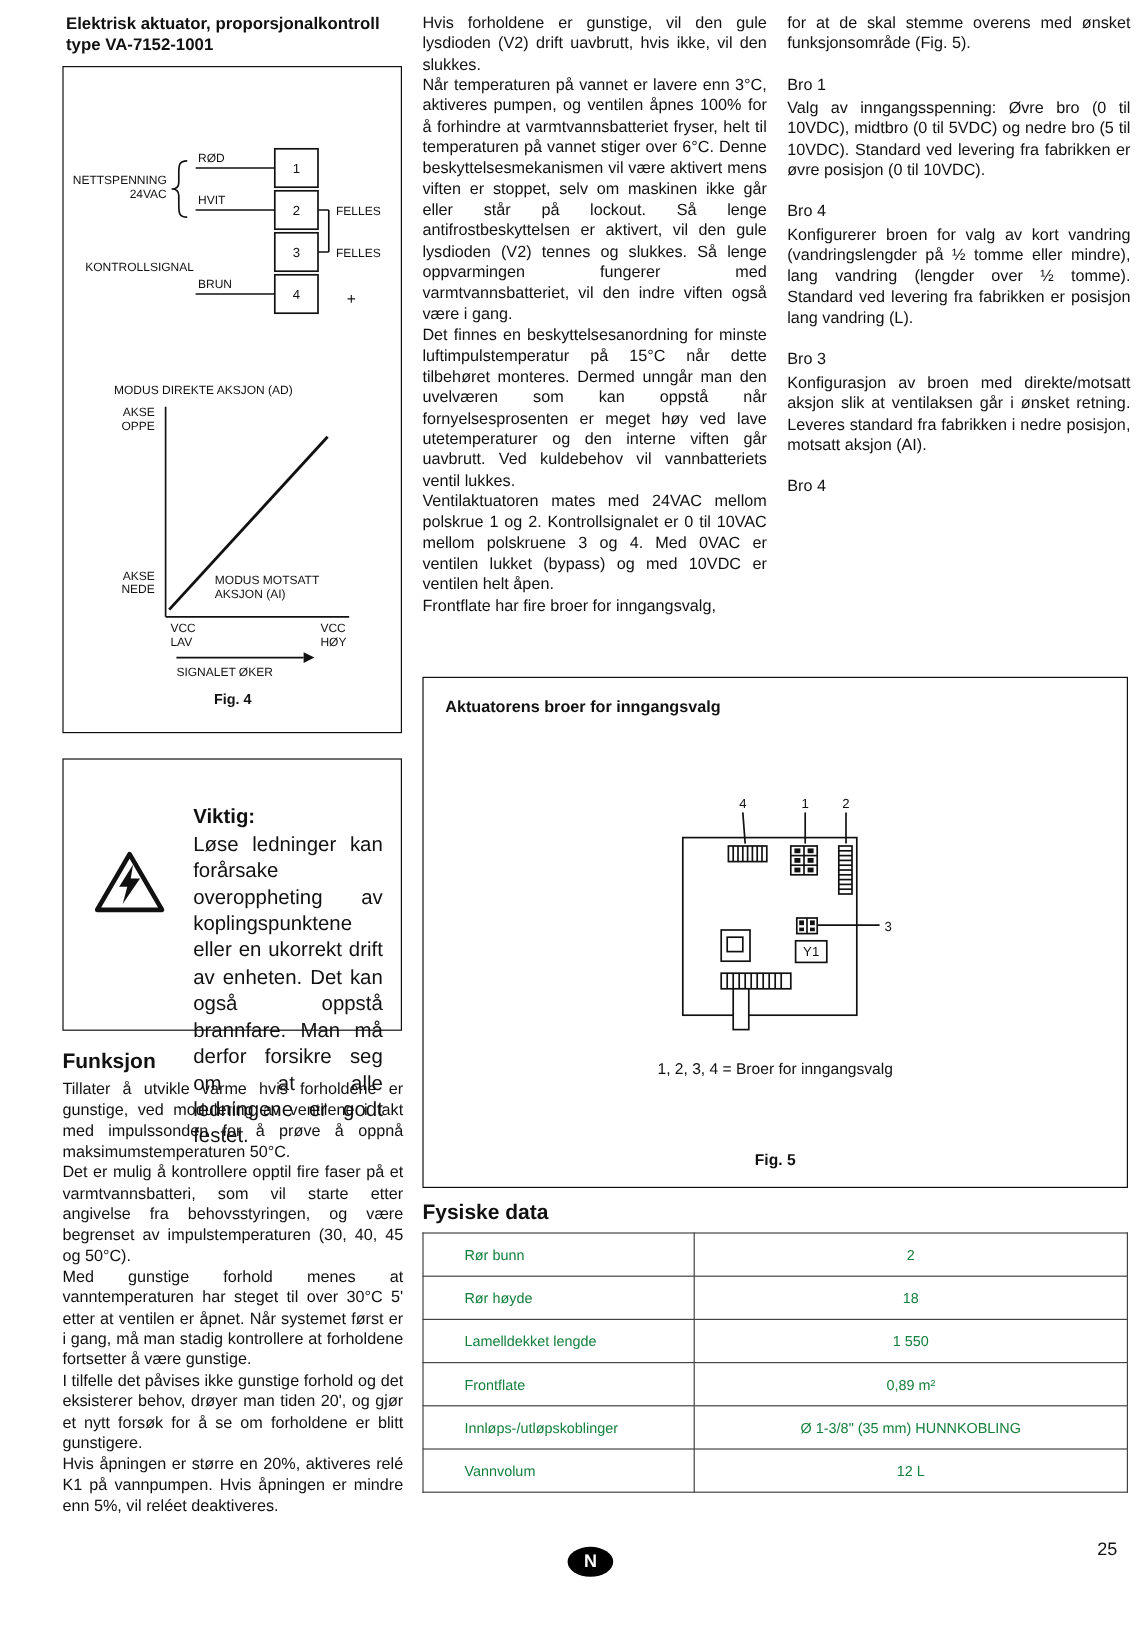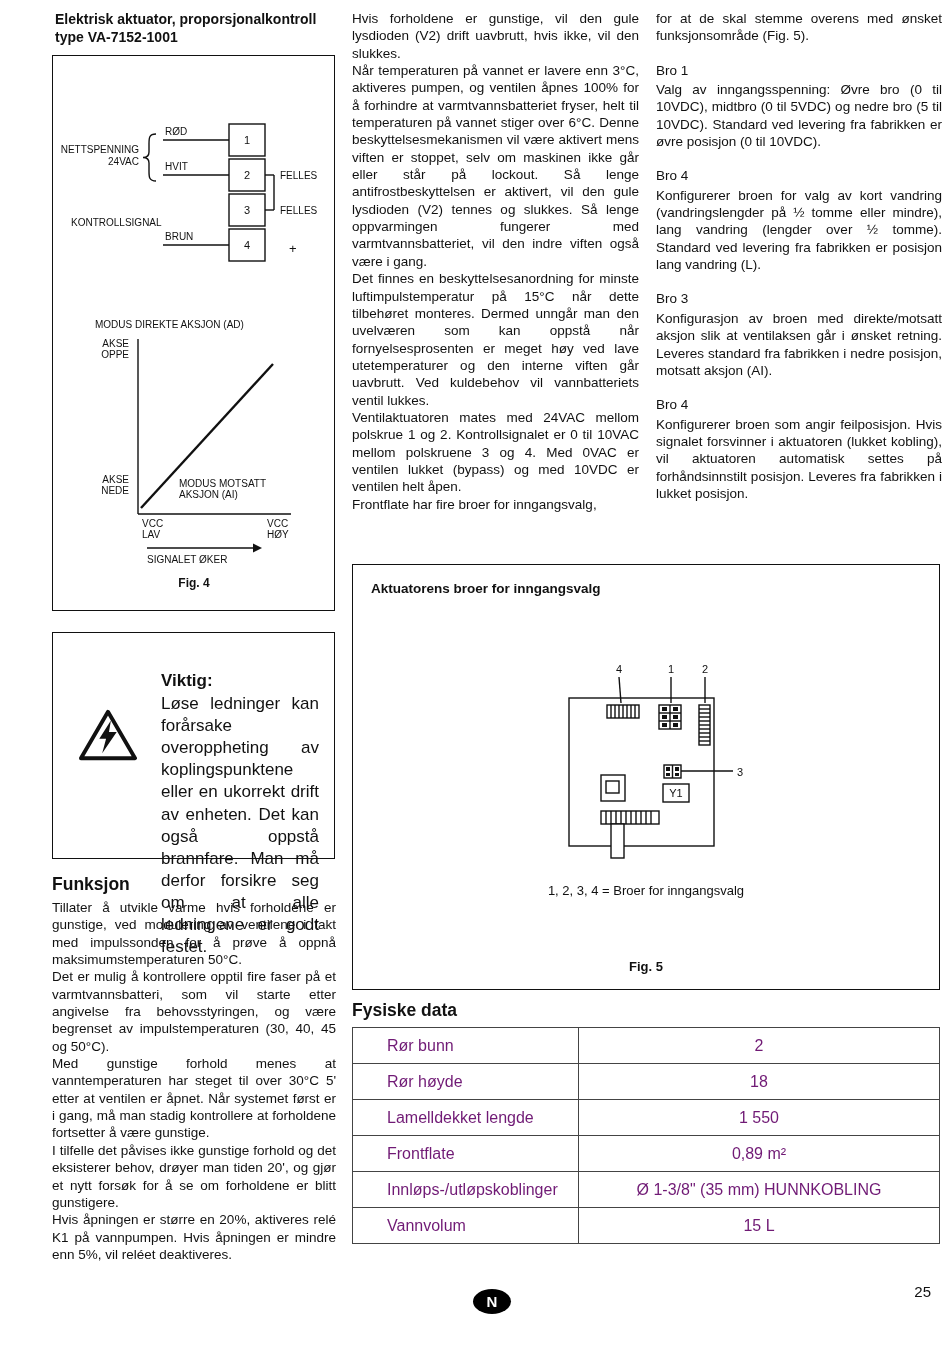--- a/index.html
+++ b/index.html
@@ -46,21 +46,21 @@
     text-align:center; font-size:13px; }
   .fig5-caption { position:absolute; left:0; top:394px; width:100%;
     text-align:center; font-size:13px; font-weight:bold; }
 
   #funksjon-heading { position:absolute; left:52px; top:874px; }
   #funksjon-text { top:899px; }
   #fysiske-heading { position:absolute; left:352px; top:1000px; }
 
   .ftable { position:absolute; left:352px; top:1027px; width:588px;
     border-collapse:collapse; }
-  .ftable td { border:1px solid #444; height:36px; font-size:16px; color:#701a75; }
+  .ftable td { border:1px solid #444; height:36px; font-size:12px; color:#15803d; }
   .ftable td.lbl { width:226px; padding-left:34px; }
   .ftable td.val { text-align:center; }
 
   .lang-badge { position:absolute; left:473px; top:1289px; width:38px; height:25px;
     background:#000; color:#fff; border-radius:50%; font-weight:bold; font-size:15px;
     display:flex; align-items:center; justify-content:center; }
   .page-number { position:absolute; right:19px; top:1283px; font-size:15px; }
 </style>
 </head>
 <body>
@@ -161,21 +161,20 @@
     <div class="bro-section">
       <div class="bro-heading">Bro 4</div>
       <p>Konfigurerer broen for valg av kort vandring (vandringslengder på ½ tomme eller mindre), lang vandring (lengder over ½ tomme). Standard ved levering fra fabrikken er posisjon lang vandring (L).</p>
     </div>
     <div class="bro-section">
       <div class="bro-heading">Bro 3</div>
       <p>Konfigurasjon av broen med direkte/motsatt aksjon slik at ventilaksen går i ønsket retning. Leveres standard fra fabrikken i nedre posisjon, motsatt aksjon (AI).</p>
     </div>
     <div class="bro-section">
       <div class="bro-heading">Bro 4</div>
-      <p>Konfigurerer broen som angir feilposisjon. Hvis signalet forsvinner i aktuatoren (lukket kobling), vil aktuatoren automatisk settes på forhåndsinnstilt posisjon. Leveres fra fabrikken i lukket posisjon.</p>
     </div>
   </div>
 
   <div class="figbox" id="fig5-box">
     <div class="fig5-title">Aktuatorens broer for inngangsvalg</div>
     <svg class="fig5-svg" width="585" height="245" viewBox="0 0 585 245">
 
       <rect class="svgbox" x="216" y="63" width="145" height="148"></rect>
 
       <text class="lbl11" x="266" y="38" text-anchor="middle">4</text>
@@ -278,21 +277,21 @@
       <tr>
         <td class="lbl">Frontflate</td>
         <td class="val">0,89 m²</td>
       </tr>
       <tr>
         <td class="lbl">Innløps-/utløpskoblinger</td>
         <td class="val">Ø 1-3/8" (35 mm) HUNNKOBLING</td>
       </tr>
       <tr>
         <td class="lbl">Vannvolum</td>
-        <td class="val">15 L</td>
+        <td class="val">12 L</td>
       </tr>
     </tbody>
   </table>
 
   <div class="lang-badge">N</div>
   <div class="page-number">25</div>
 
 </div>
 
 </body></html>

